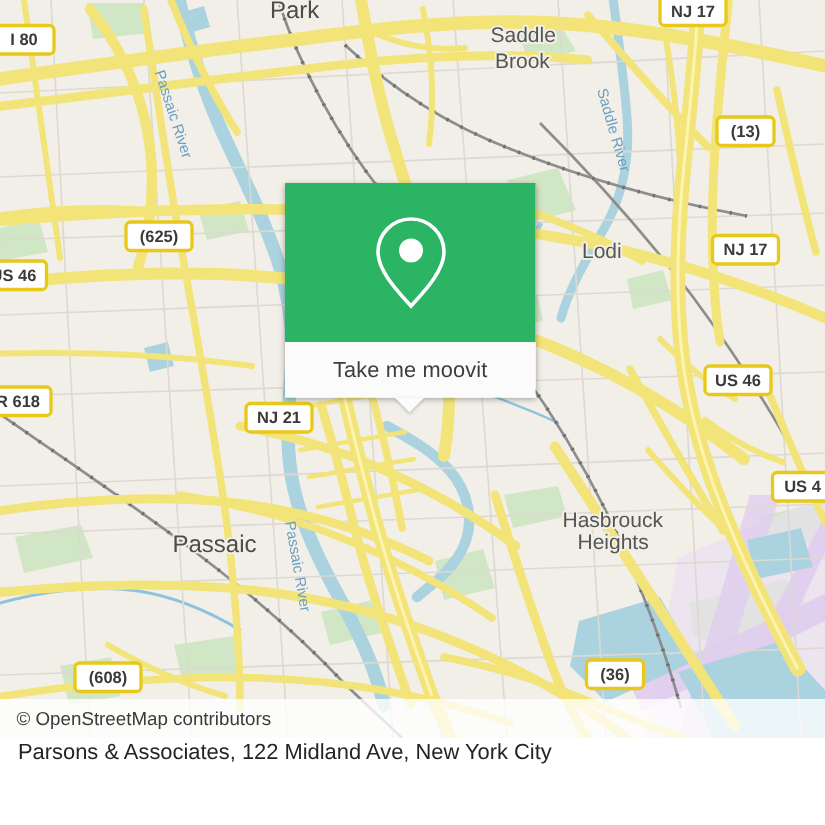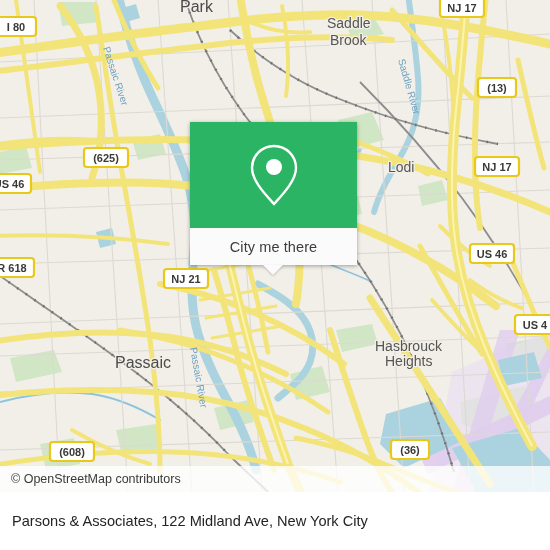--- a/index.html
+++ b/index.html
@@ -145,21 +145,21 @@
 
   
   #footer-bar {
     position: absolute;
     left: 0;
     top: 492px;
     width: 538px;
     height: 58px;
     background: #ffffff;
     display: flex;
-    align-items: center;
+    align-items: flex-start;
     box-sizing: border-box;
     padding: 0 10px 0 12px;
   }
   #footer-title {
     flex: 1 1 auto;
     font-family: "Liberation Sans", sans-serif;
     font-size: 14.6px;
     line-height: 21px;
     color: #242424;
     padding-right: 8px;
@@ -424,21 +424,21 @@
     <div id="popup-card">
       <div id="popup-image">
         <span id="popup-pin-icon">
           <svg width="52" height="64" viewBox="0 0 52 64">
             <path d="M26 3 C13.8 3 4 12.8 4 25 C4 38 18 52 26 61 C34 52 48 38 48 25 C48 12.8 38.2 3 26 3 Z" fill="none" stroke="#ffffff" stroke-width="2.4"></path>
             <circle cx="26" cy="24" r="8" fill="#ffffff"></circle>
           </svg>
         </span>
       </div>
       <div id="popup-button">
-        <span id="popup-button-label">City me there</span>
+        <span id="popup-button-label">Take me moovit</span>
       </div>
       <div id="popup-tail"></div>
     </div>
 
     <div id="attribution-bar">
       <span id="attribution-text">© OpenStreetMap contributors</span>
     </div>
   </div>
 
   <div id="footer-bar">

